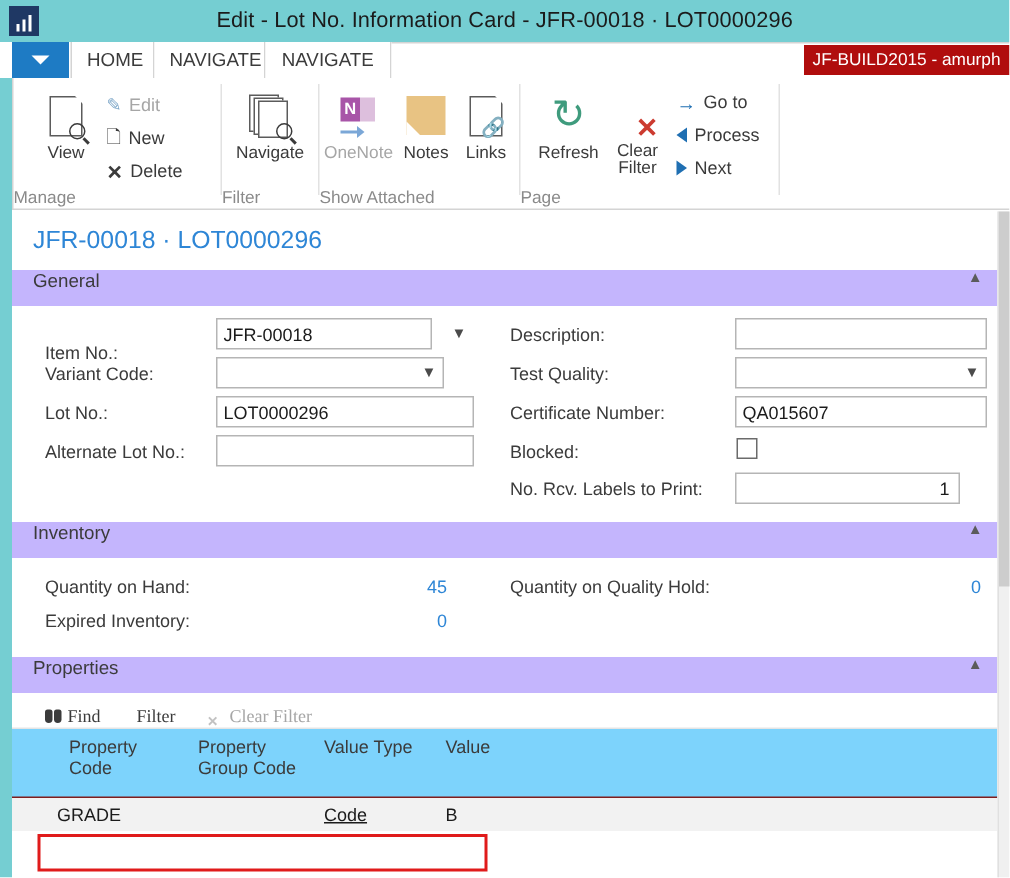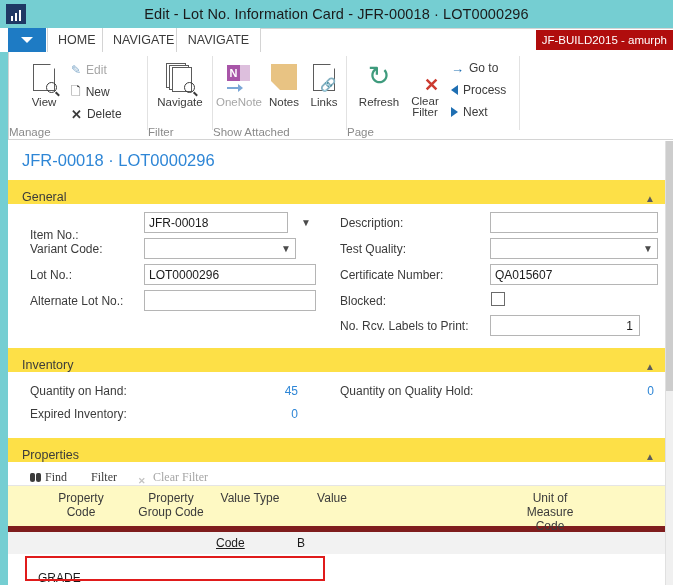--- a/index.html
+++ b/index.html
@@ -140,22 +140,22 @@
     position:absolute;right:0;top:141px;width:8px;height:444px;background:#f0f0f0;
     border-left:1px solid #e0e0e0;
   }
   .scrollbar .thumb{position:absolute;left:0;top:0;width:8px;height:250px;background:#cdcdcd;}
 
   .page-title{
     margin:10px 0 0 14px; font-size:16.5px; color:#2e86d6; font-weight:400;
   }
 
   .section-head{
-    margin-top:10px; height:24px; background:#fde047;
-    display:flex;align-items:flex-end;justify-content:space-between;
+    margin-top:10px; height:24px; background:#c4b5fd;
+    display:flex;align-items:flex-start;justify-content:space-between;
     padding:0 10px 0 14px; font-size:12.5px; color:#3b3b3b;
   }
   .chev{font-size:10px;color:#5b5b5b;}
 
   .fieldgrid{position:relative;height:118px;}
   .fld-label{position:absolute;font-size:12px;color:#3b3b3b;white-space:nowrap;}
   .fld-input{
     position:absolute;height:21px;border:1px solid #b5b5b5;background:#fff;
     font-size:12px;color:#1b1b1b;padding:0 4px;line-height:19px;
     font-family:"Liberation Sans", sans-serif;
@@ -177,21 +177,21 @@
   }
   .tb-item{display:flex;align-items:center;gap:4px;padding:0 8px;cursor:pointer;color:#3b3b3b;}
   .tb-item.disabled{color:#a6a6a6;}
   .binoc{display:flex;gap:1px;}
   .binoc i{display:block;width:5px;height:9px;background:#3b3b3b;border-radius:2px 2px 3px 3px;}
   .mini-funnel{width:12px;height:12px;position:relative;}
   .mini-funnel .f{position:absolute;left:0;top:1px;width:0;height:0;border-left:6px solid #c2c2c2;border-right:6px solid transparent;}
   .mini-funnel .x{position:absolute;left:1px;bottom:-2px;color:#c2c2c2;font-size:9px;font-weight:bold;}
 
   .grid{position:relative;}
-  .grid-head{position:relative;height:46px;background:#fef9c3;border-bottom:6px solid #7f1d1d;text-align:center;}
+  .grid-head{position:relative;height:46px;background:#7dd3fc;border-bottom:1px solid #7f1d1d;}
   .col-head{position:absolute;top:5px;font-size:12px;color:#3b3b3b;line-height:14px;}
   .grid-row{position:relative;height:22px;background:#f2f2f2;}
   .cell{position:absolute;top:4px;font-size:12px;color:#1b1b1b;}
   .annot-box{
     position:absolute;border:2px solid #e01b1b;pointer-events:none;
   }
 </style>
 </head>
 <body>
 
@@ -405,25 +405,24 @@
       <span>Clear Filter</span>
     </span>
   </div>
 
   <div class="grid">
     <div class="grid-head">
       <span class="col-head" style="left:38px;width:70px;">Property Code</span>
       <span class="col-head" style="left:124px;width:78px;">Property Group Code</span>
       <span class="col-head" style="left:208px;width:68px;">Value Type</span>
       <span class="col-head" style="left:289px;width:70px;">Value</span>
-      <span class="col-head" style="left:512px;width:60px;">Unit of Measure Code</span>
     </div>
 
     <div class="grid-row">
-      <span class="cell" style="left:30px;margin-top:35px;">GRADE</span>
+      <span class="cell" style="left:30px;">GRADE</span>
       <span class="cell" style="left:124px;"></span>
       <span class="cell" style="left:208px;text-decoration:underline;">Code</span>
       <span class="cell" style="left:289px;">B</span>
       <span class="cell" style="left:512px;"></span>
     </div>
   </div>
 </div>
 
 <div class="annot-box" style="left:25px;top:556px;width:300px;height:25px;"></div>
 

